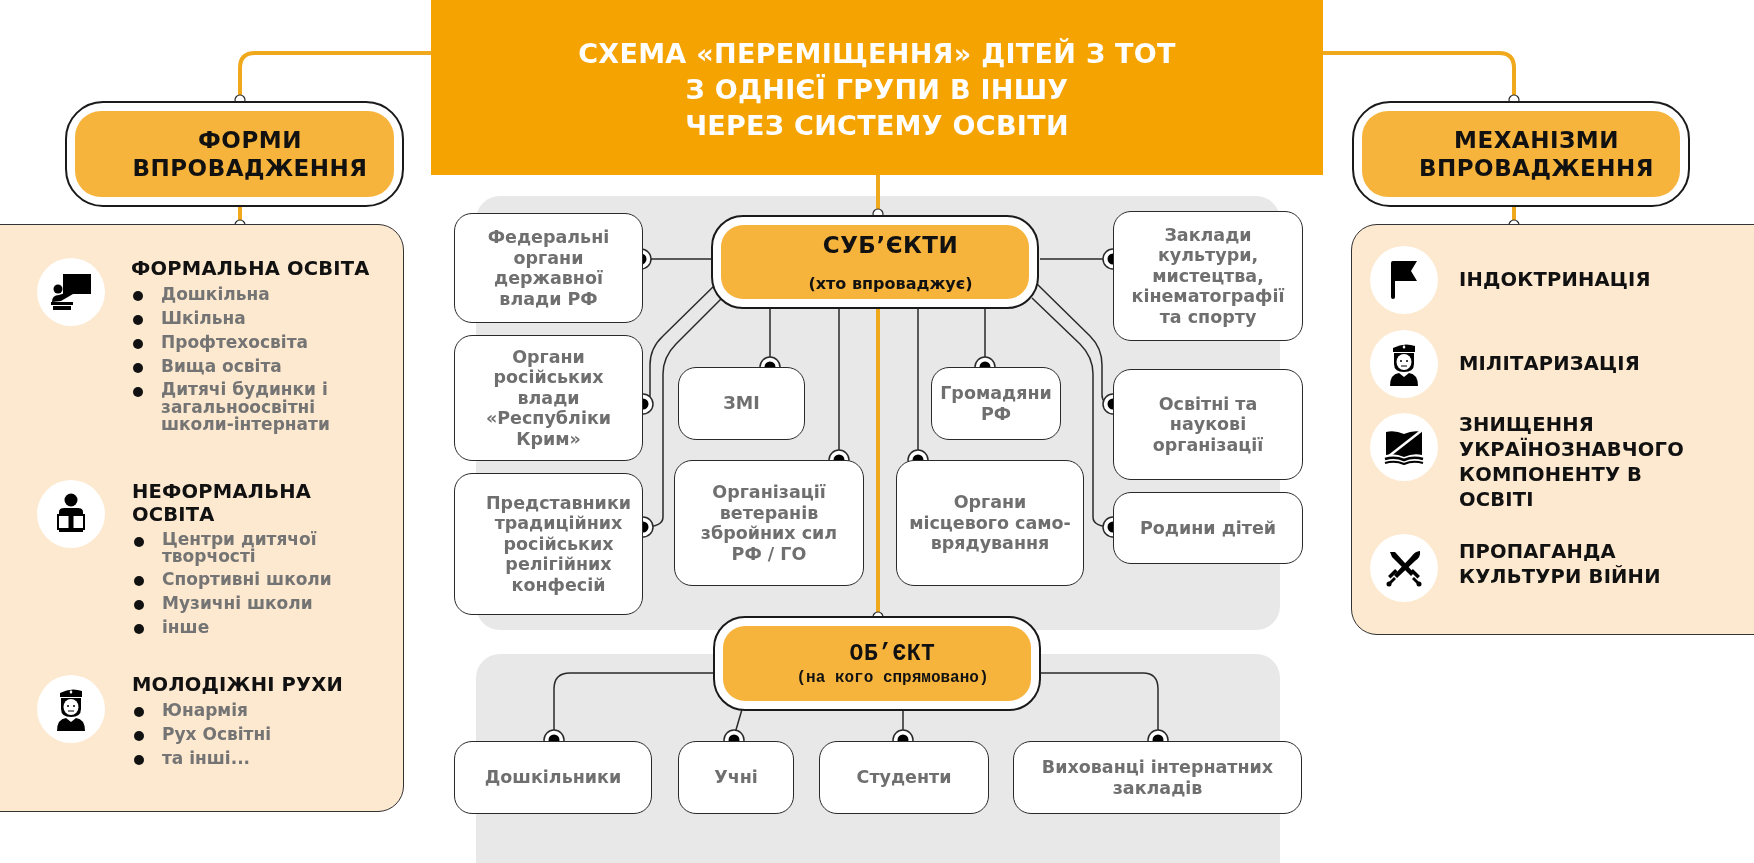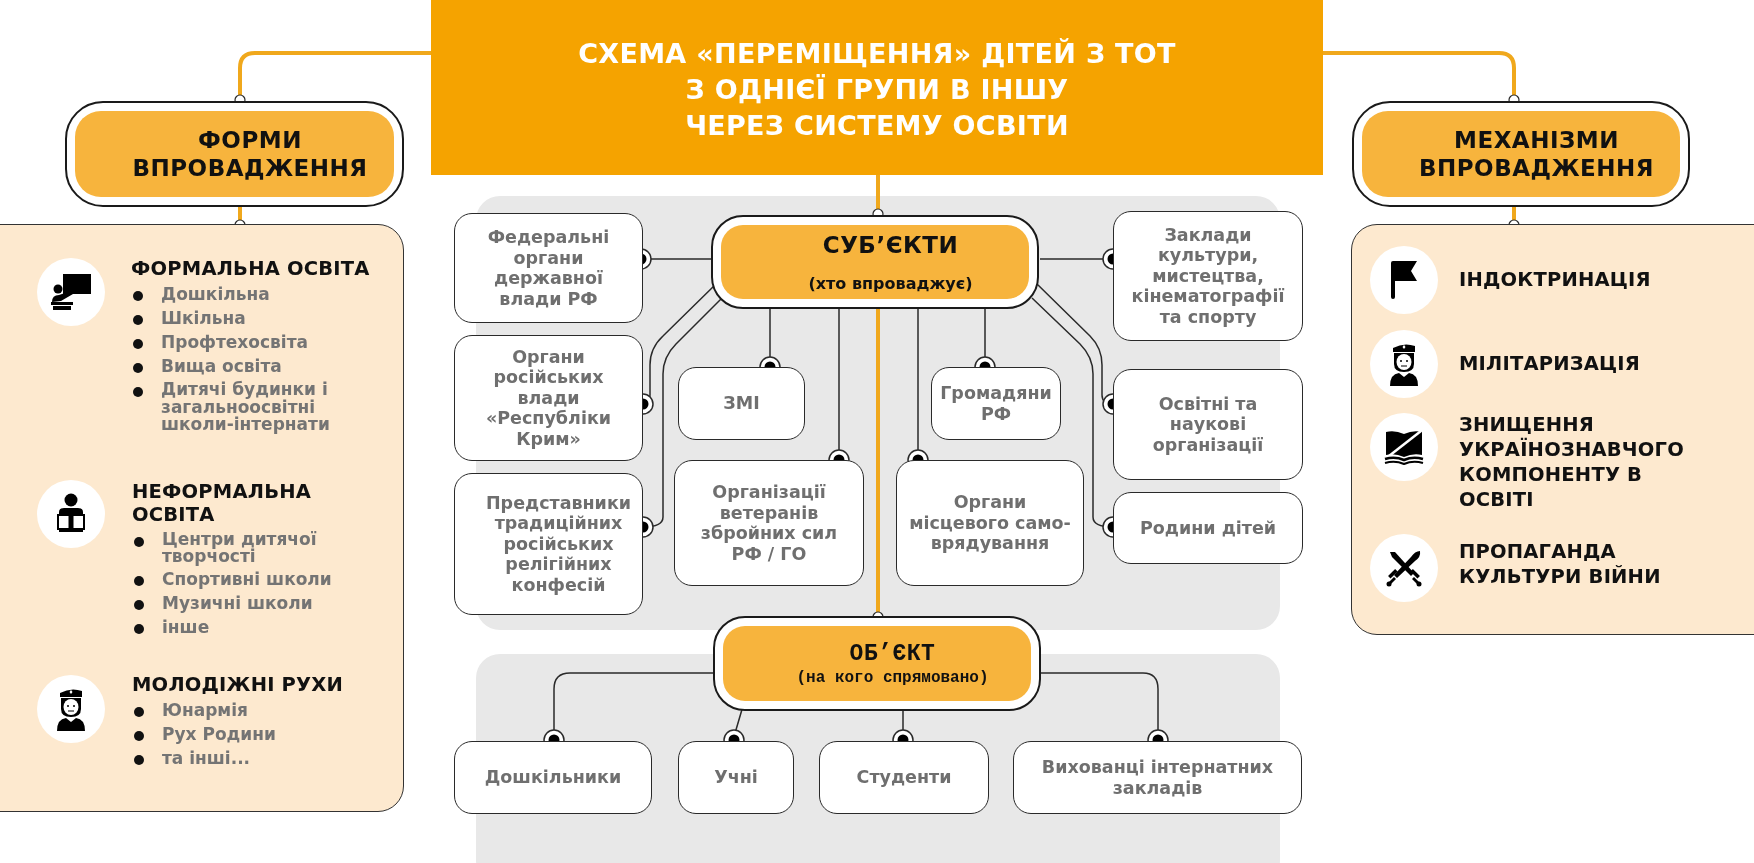--- a/index.html
+++ b/index.html
@@ -182,21 +182,21 @@
       <circle cx="14" cy="19" r="1" fill="#000"></circle>
         <circle cx="20" cy="19" r="1" fill="#000"></circle>
       <path d="M14 24 H20" stroke="#000" stroke-width="1"></path>
       <path d="M3 44 Q3 32 12 31 L17 35 L22 31 Q31 32 31 44 Z" fill="#000"></path>
     </svg>
   </div>
   <div class="abs" style="left:151px;top:448px;width:250px;">
     <div class="sec-title">МОЛОДІЖНІ РУХИ</div>
     <ul class="bullet-list" style="margin-top:0;">
       <li>Юнармія</li>
-      <li>Рух Родини</li>
+      <li>Рух Освітні</li>
       <li>та інші...</li>
     </ul>
   </div>
 </div>
 
 <div class="abs side-panel" style="left:1351px;top:224px;width:420px;height:411px;border-radius:26px 0 0 26px;">
   <div class="abs icon-circle" style="left:18px;top:21px;">
     <svg width="30" height="42" viewBox="0 0 30 42">
       <rect x="2" y="2" width="4" height="38" rx="2" fill="#000"></rect>
       <path d="M4 2 H28 L22 12 L28 22 H4 Z" fill="#000"></path>

